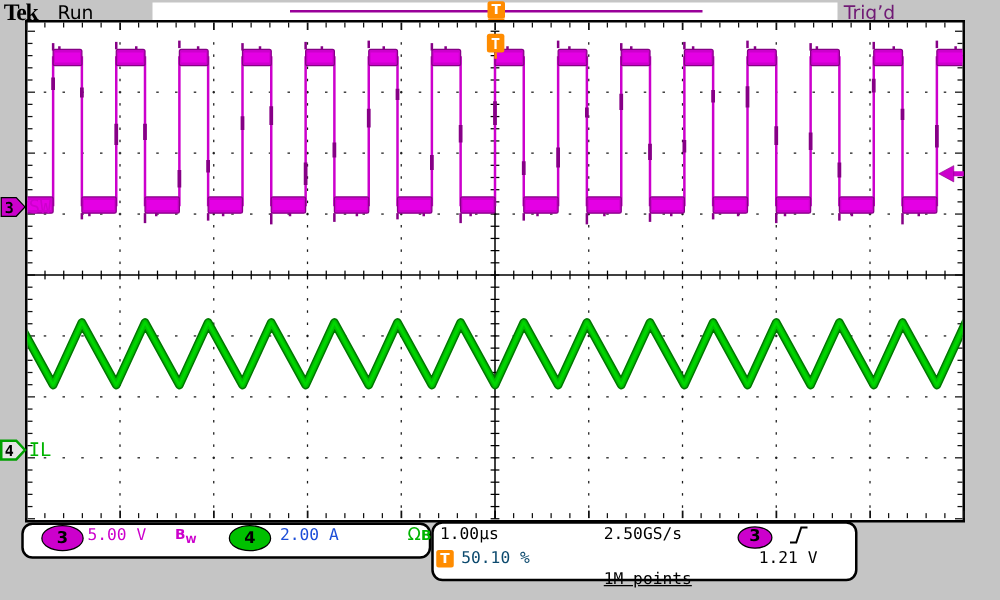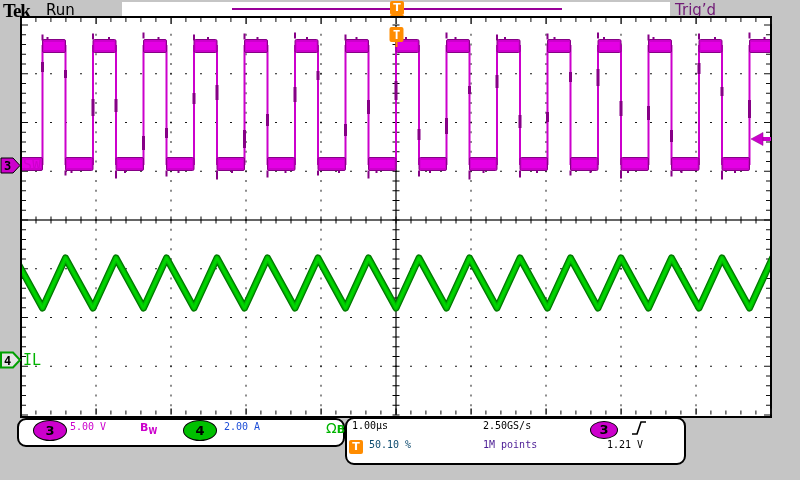--- a/index.html
+++ b/index.html
@@ -17,21 +17,21 @@
   .record-view{left:122px;top:2px;width:548px;height:14px;background:#fff;}
   .record-line{position:absolute;left:110px;top:6px;width:330px;height:2px;}
   .trig-flag{left:390px;top:1px;width:14px;height:14px;border-radius:2px;
     color:#fff;font-weight:bold;font-size:11px;text-align:center;line-height:14px;}
   .trig-flag-tri{left:390px;top:15px;width:0;height:0;
     border-left:7px solid transparent;border-right:7px solid transparent;}
   
   .rbox{background:#fff;border:2px solid #000;border-radius:9px;}
   .box1{left:17px;top:418px;width:324px;height:25px;}
   .box2{left:345px;top:417px;width:337px;height:44px;}
-  .mono{font-family:"DejaVu Sans Mono", monospace;font-size:10px;white-space:pre;}
+  .mono{font-family:"DejaVu Sans Mono", monospace;font-size:13px;white-space:pre;}
   .chbadge{border:1px solid #000;border-radius:50%;color:#000;font-weight:bold;
     font-size:13px;text-align:center;font-family:"DejaVu Sans", sans-serif;}
   .bw{font-size:11px;font-weight:bold;}
   .bw sub{font-size:8px;}
   .tsq{width:14px;height:14px;border-radius:2px;color:#fff;font-weight:bold;
     font-size:11px;text-align:center;line-height:14px;}
   svg{position:absolute;left:0;top:0;}
   svg text{font-family:"DejaVu Sans Mono", monospace;}
 </style>
 </head>
@@ -1153,14 +1153,14 @@
 
 <div class="abs rbox box2"></div>
 <div class="abs mono" style="left:352px;top:420px;color:#000;">1.00µs</div>
 <div class="abs mono" style="left:483px;top:420px;color:#000;">2.50GS/s</div>
 <div class="abs chbadge" style="left: 590px; top: 421px; width: 26px; height: 16px; line-height: 16px; background: rgb(204, 0, 204);">3</div>
 <svg class="abs" style="left:630px;top:420px;" width="18" height="16">
   <polyline points="2,14 7,14 11,2 16,2" fill="none" stroke="#000" stroke-width="1.6"></polyline>
 </svg>
 <div class="abs tsq" style="left: 349px; top: 440px; background: rgb(255, 140, 0);">T</div>
 <div class="abs mono" style="left:369px;top:439px;color:#0c4a6e;">50.10 %</div>
-<div class="abs mono" style="left:483px;top:439px;color:#4c1d95;">1M points</div>
+<div class="abs mono" style="left:483px;top:456px;color:#000000;text-decoration:underline;">1M points</div>
 <div class="abs mono" style="left:607px;top:439px;color:#000;">1.21 V</div>
 
 </body></html>

